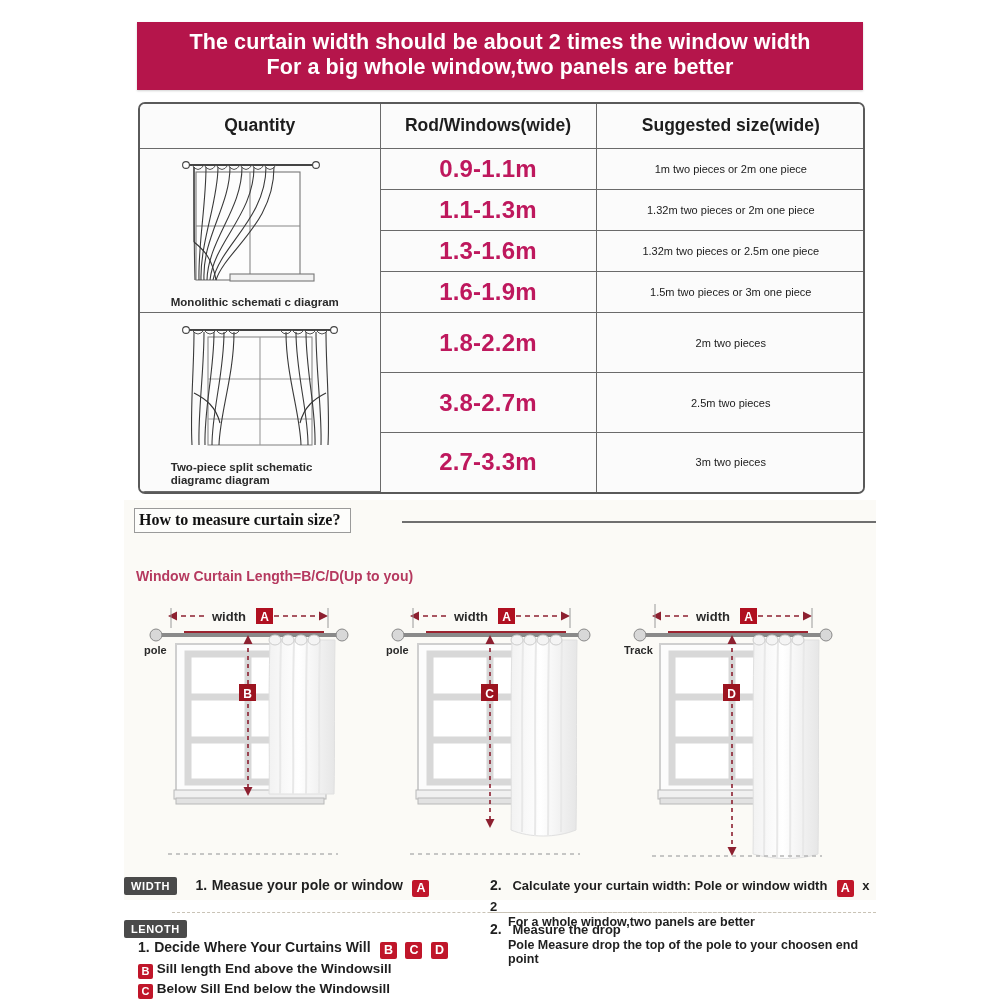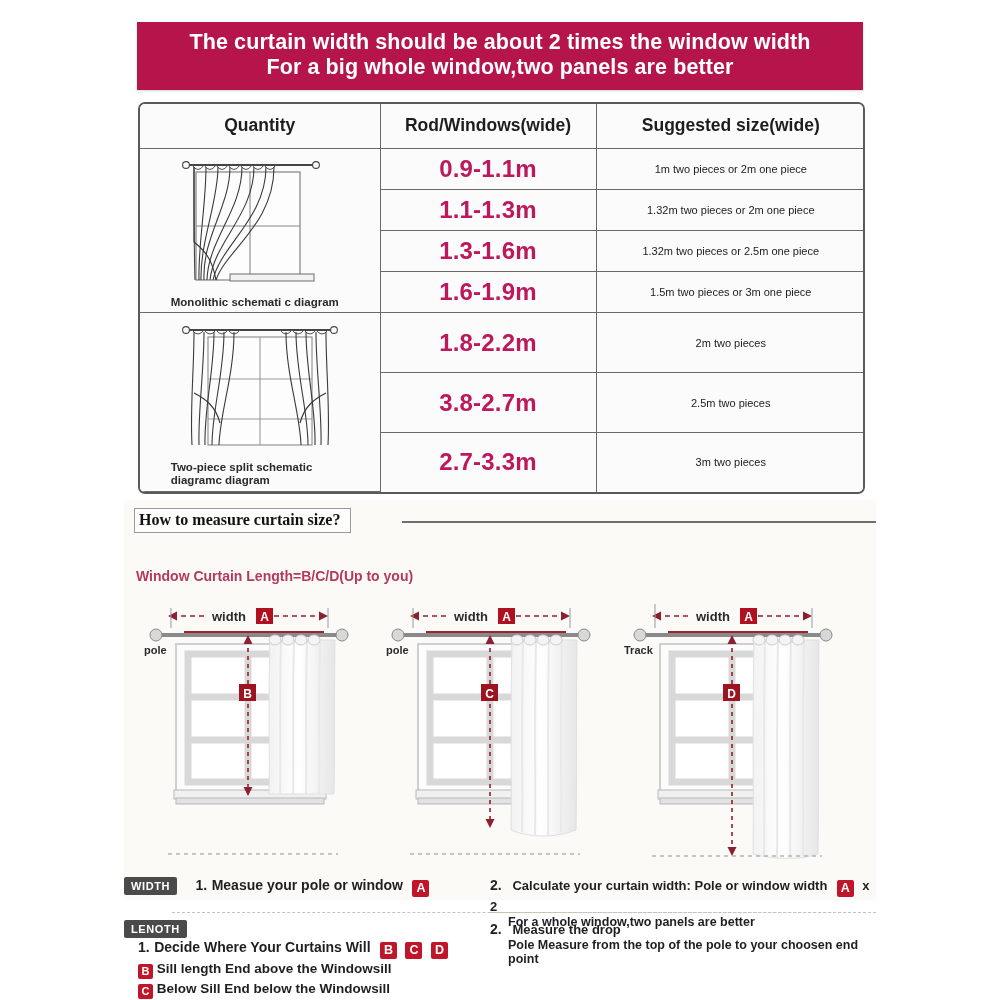--- a/index.html
+++ b/index.html
@@ -480,18 +480,18 @@
         <span class="instr-num numlbl">2.</span>
         <span class="r2-title">Calculate your curtain width: Pole or window width</span>
         <span class="redbadge" style="margin-left:5px;">A</span>
         <span class="r2-title" style="margin-left:4px;">x 2</span>
         <div class="r2-sub" style="margin-left:18px;">For a whole window,two panels are better</div>
       </div>
 
       <div style="position:absolute; left:0; top:44px;">
         <span class="instr-num numlbl">2.</span>
         <span class="r2-title">Measure the drop</span>
-        <div class="r2-sub" style="margin-left:18px;">Pole Measure from the top of the pole to your choosen end point</div>
+        <div class="r2-sub" style="margin-left:18px;">Pole Measure drop the top of the pole to your choosen end point</div>
       </div>
     </div>
   </div>
 
 </div>
 
 </body></html>

